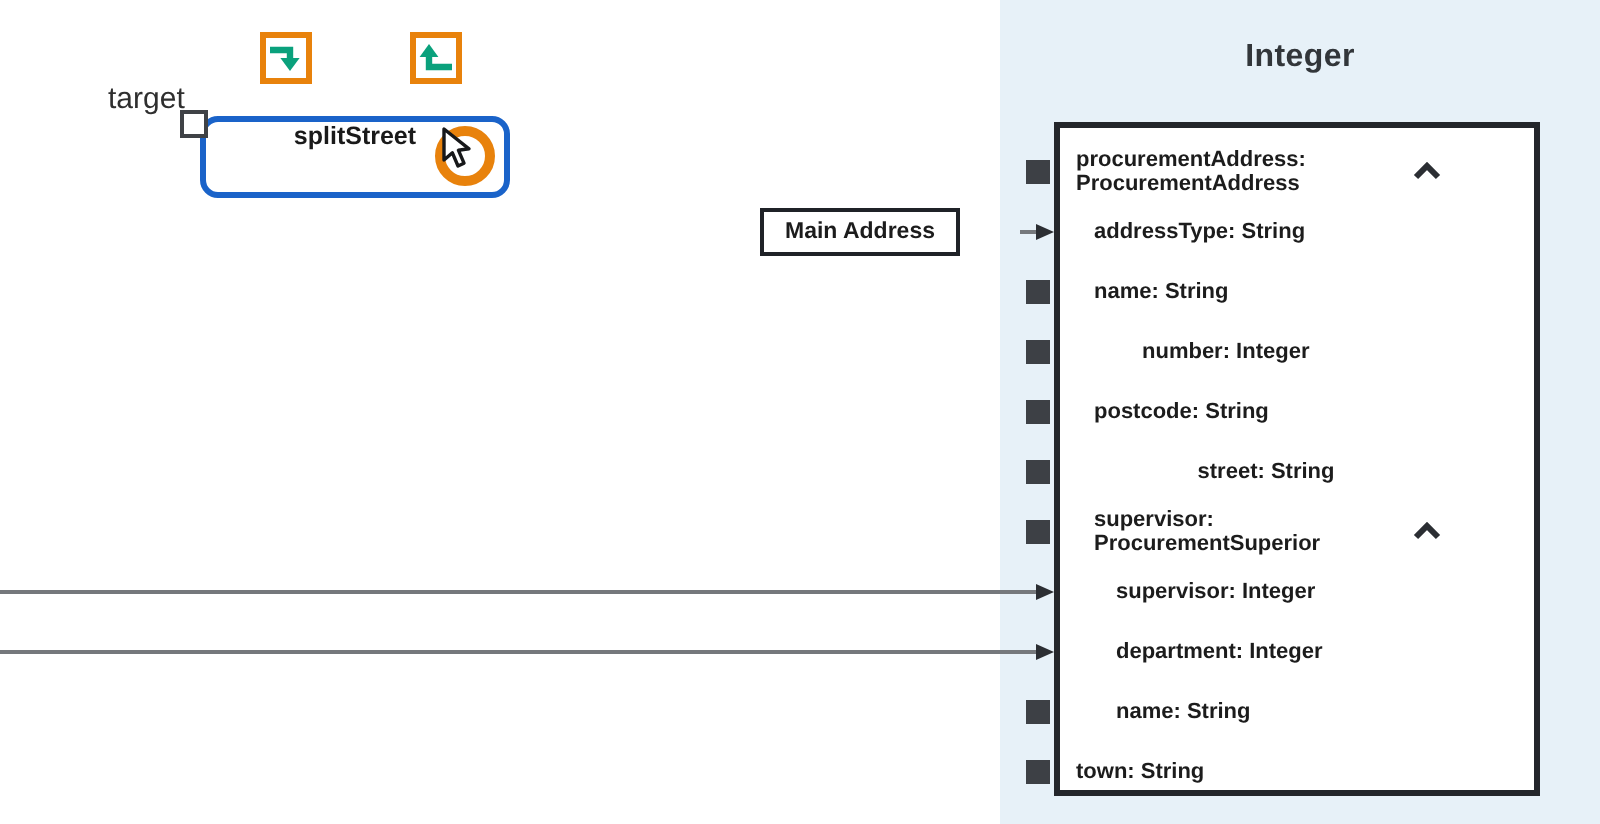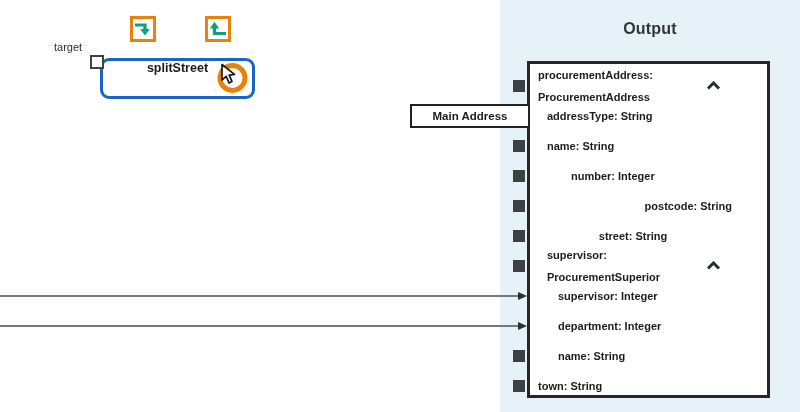--- a/index.html
+++ b/index.html
@@ -9,55 +9,55 @@
 
   
   .output-panel { position: absolute; left: 500px; top: 0; width: 300px; height: 412px; background: #e7f1f8; }
   .panel-title { position: absolute; left: 500px; top: 20px; width: 300px; text-align: center;
                  font-size: 16px; font-weight: bold; color: #32363a; letter-spacing: .2px; }
   .output-box { position: absolute; left: 527px; top: 61px; width: 243px; height: 337px;
                 background: #ffffff; border: 3px solid #23262b; z-index: 1; }
 
   
   .field-row { position: absolute; display: flex; align-items: center; height: 34px; width: 172px; z-index: 2; }
-  .field-label { font-size: 11px; font-weight: bold; color: #1c1c1c; line-height: 22px; }
+  .field-label { font-size: 11px; font-weight: bold; color: #1c1c1c; line-height: 12px; }
   .chevron { position: absolute; width: 15px; height: 9px; z-index: 2; }
   .conn-square { position: absolute; width: 12px; height: 12px; background: #3d4045; z-index: 2; }
   .conn-line { position: absolute; height: 2px; background: #75787c; z-index: 2; }
   .conn-head { position: absolute; width: 0; height: 0; border-left: 9px solid #2b2e33;
                border-top: 4.5px solid transparent; border-bottom: 4.5px solid transparent; z-index: 2; }
 
   
-  .annotation-box { position: absolute; left: 410px; top: 104px; width: 120px; height: 24px; background: #ffffff;
+  .annotation-box { position: absolute; left: 380px; top: 104px; width: 100px; height: 24px; background: #ffffff;
                     border: 2.5px solid #1f2227; display: flex; align-items: center; justify-content: center; z-index: 2; }
   .annotation-box span { font-size: 11.5px; font-weight: bold; color: #1c1c1c; }
 
   
   .function-node { position: absolute; left: 100px; top: 58px; width: 155px; height: 41px; background: #ffffff;
                    border: 3px solid #1a63c9; border-radius: 9px; display: flex; justify-content: center; z-index: 2; }
   .function-node span { font-size: 12.5px; font-weight: bold; color: #1a1a1a; }
-  .port-label { position: absolute; left: 54px; top: 41px; font-size: 11px; color: #2f2f2f; z-index: 2; }
+  .port-label { position: absolute; left: 54px; top: 41px; font-size: 15px; color: #2f2f2f; z-index: 2; }
   .port-square { position: absolute; left: 90px; top: 55px; width: 14px; height: 14px; background: #ffffff;
                  border: 2px solid #3f4246; z-index: 3; }
 
   .tool-icon { position: absolute; top: 16px; width: 26px; height: 26px; background: #ffffff;
                border: 3px solid #e8820c; display: flex; align-items: center; justify-content: center; z-index: 4; }
   .tool-icon.first { left: 130px; }
   .tool-icon.second { left: 205px; }
 
   .cursor-ring { position: absolute; left: 215px; top: 60px; width: 36px; height: 36px; z-index: 5; }
   .cursor-pointer { position: absolute; left: 220px; top: 63px; width: 17px; height: 23px; z-index: 6; }
 </style>
 </head>
 <body>
 
 <div class="canvas">
 
   <div class="output-panel"></div>
-  <div class="panel-title">Output</div>
+  <div class="panel-title">Integer</div>
   <div class="output-box"></div>
   <div id="fields-layer">
       <div class="field-row" style="left: 538px; top: 69px;">
         <div class="field-label">procurementAddress: ProcurementAddress</div>
       </div>
       <svg class="chevron" viewBox="0 0 15 9" style="left: 706px; top: 81px;">
         <path d="M2 7.5 L7.5 2 L13 7.5" stroke="#2b2e33" stroke-width="3" fill="none"></path>
       </svg>
       <div class="conn-square" style="left: 513px; top: 80px;"></div>
       <div class="field-row" style="left: 547px; top: 99px;">
@@ -66,21 +66,21 @@
       <div class="conn-line" style="left: 510px; width: 9px; top: 115px;"></div>
       <div class="conn-head" style="left: 518px; top: 111.5px;"></div>
       <div class="field-row" style="left: 547px; top: 129px;">
         <div class="field-label">name: String</div>
       </div>
       <div class="conn-square" style="left: 513px; top: 140px;"></div>
       <div class="field-row" style="left: 547px; top: 159px; margin-left: 24px;">
         <div class="field-label">number: Integer</div>
       </div>
       <div class="conn-square" style="left: 513px; top: 170px;"></div>
-      <div class="field-row" style="left: 560px; top: 189px; justify-content: flex-end;">
+      <div class="field-row" style="left: 547px; top: 189px;">
         <div class="field-label">postcode: String</div>
       </div>
       <div class="conn-square" style="left: 513px; top: 200px;"></div>
       <div class="field-row" style="left: 547px; top: 219px; justify-content: center;">
         <div class="field-label">street: String</div>
       </div>
       <div class="conn-square" style="left: 513px; top: 230px;"></div>
       <div class="field-row" style="left: 547px; top: 249px;">
         <div class="field-label">supervisor: ProcurementSuperior</div>
       </div>

